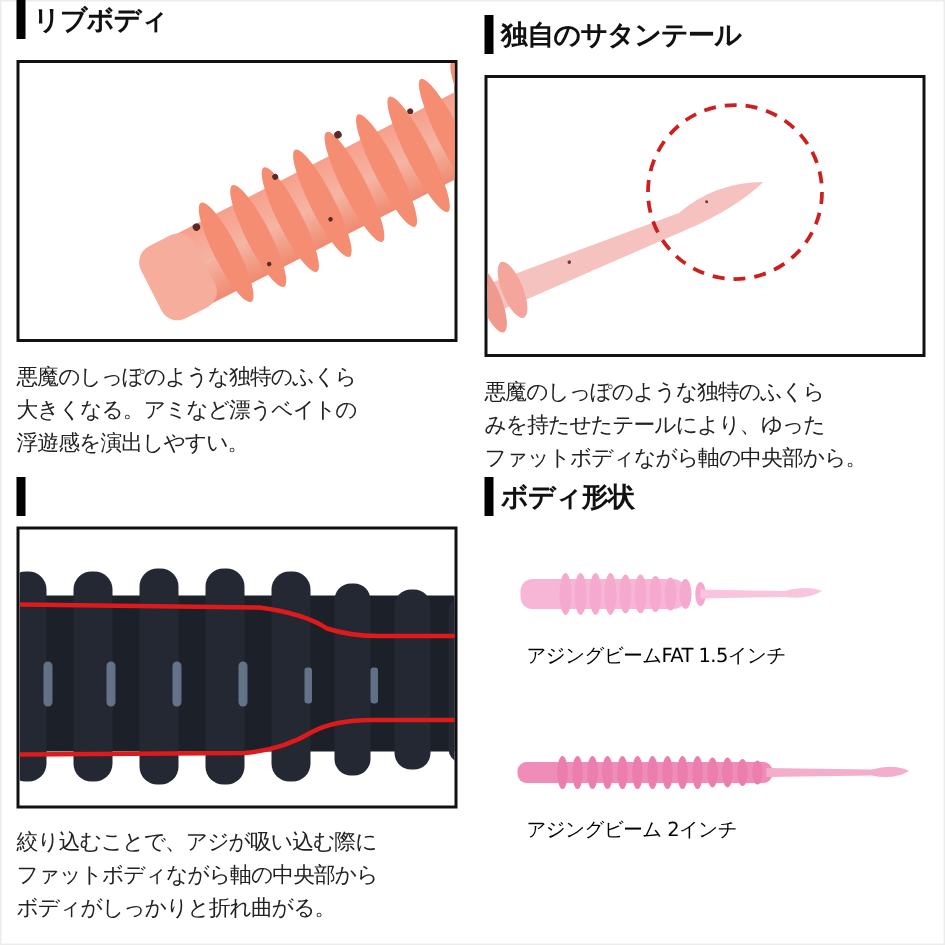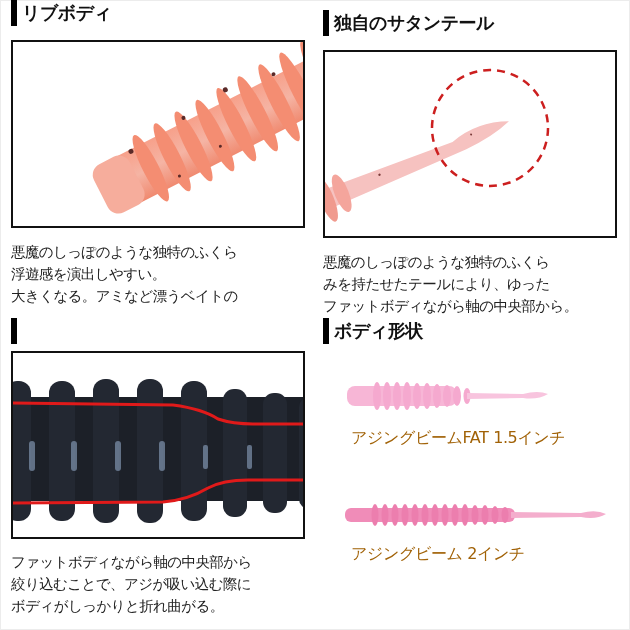--- a/index.html
+++ b/index.html
@@ -5,21 +5,21 @@
   html,body{margin:0;padding:0;background:#ffffff;}
   body{width:630px;height:630px;position:relative;overflow:hidden;font-family:"DejaVu Sans","Liberation Sans",sans-serif;color:#1a1a1a;}
   .frame{position:absolute;left:0;top:0;width:628px;height:628px;border:1px solid #ececec;}
   .cell{position:absolute;width:300px;}
   .heading{position:absolute;left:0;top:0;height:26px;display:flex;align-items:center;}
   .heading .bar{width:6px;height:26px;background:#000;margin-right:5px;}
   .heading .title{font-size:18px;font-weight:bold;letter-spacing:-0.5px;color:#111;}
   .photo{position:absolute;left:0;top:40px;width:294px;height:188px;border:2px solid #111;background:#fff;overflow:hidden;box-sizing:border-box;}
   .caption{position:absolute;left:0;top:241px;width:300px;font-size:14.5px;line-height:22px;color:#222;letter-spacing:-0.6px;}
   .caption div{white-space:nowrap;}
-  .size-label{position:absolute;font-size:16px;color:#a16207;letter-spacing:-0.4px;white-space:nowrap;}
+  .size-label{position:absolute;font-size:13px;color:#000000;letter-spacing:-0.4px;white-space:nowrap;}
 </style>
 </head>
 <body>
 
 <div class="frame"></div>
 
 <div class="cell" style="left:11px;top:0;height:300px;">
   <div class="heading">
     <span class="bar"></span>
     <span class="title">リブボディ</span>
@@ -53,22 +53,22 @@
           <circle cx="150" cy="-36" r="2.5"></circle>
             <circle cx="200" cy="-28" r="2"></circle>
           <circle cx="120" cy="12" r="1.5"></circle>
             <circle cx="70" cy="20" r="1.5"></circle>
         </g>
       </g>
     </svg>
   </div>
   <div class="caption">
     <div>悪魔のしっぽのような独特のふくら</div>
+    <div>大きくなる。アミなど漂うベイトの</div>
     <div>浮遊感を演出しやすい。</div>
-    <div>大きくなる。アミなど漂うベイトの</div>
   </div>
 </div>
 
 <div class="cell" style="left:323px;top:10px;height:300px;">
   <div class="heading">
     <span class="bar"></span>
     <span class="title">独自のサタンテール</span>
   </div>
   <div class="photo">
     <svg width="294" height="188" viewBox="0 0 294 188">
@@ -112,22 +112,22 @@
         <rect x="102" y="88" width="6" height="30" rx="3"></rect>
           <rect x="146" y="88" width="6" height="30" rx="3"></rect>
         <rect x="190" y="92" width="5" height="24" rx="2"></rect>
           <rect x="234" y="92" width="5" height="24" rx="2"></rect>
       </g>
       <path d="M0,50 L160,52 Q190,56 205,66 Q220,71 240,71 L294,71" fill="none" stroke="#e01a1a" stroke-width="3"></path>
       <path d="M0,150 L150,149 Q175,147 195,135 Q210,127 235,127 L294,127" fill="none" stroke="#e01a1a" stroke-width="3"></path>
     </svg>
   </div>
   <div class="caption" style="top:233px;">
+    <div>絞り込むことで、アジが吸い込む際に</div>
     <div>ファットボディながら軸の中央部から</div>
-    <div>絞り込むことで、アジが吸い込む際に</div>
     <div>ボディがしっかりと折れ曲がる。</div>
   </div>
 </div>
 
 <div class="cell" style="left:323px;top:318px;height:310px;">
   <div class="heading">
     <span class="bar"></span>
     <span class="title">ボディ形状</span>
   </div>
   <svg style="position:absolute;left:20px;top:58px;" width="210" height="40" viewBox="0 0 210 40">

